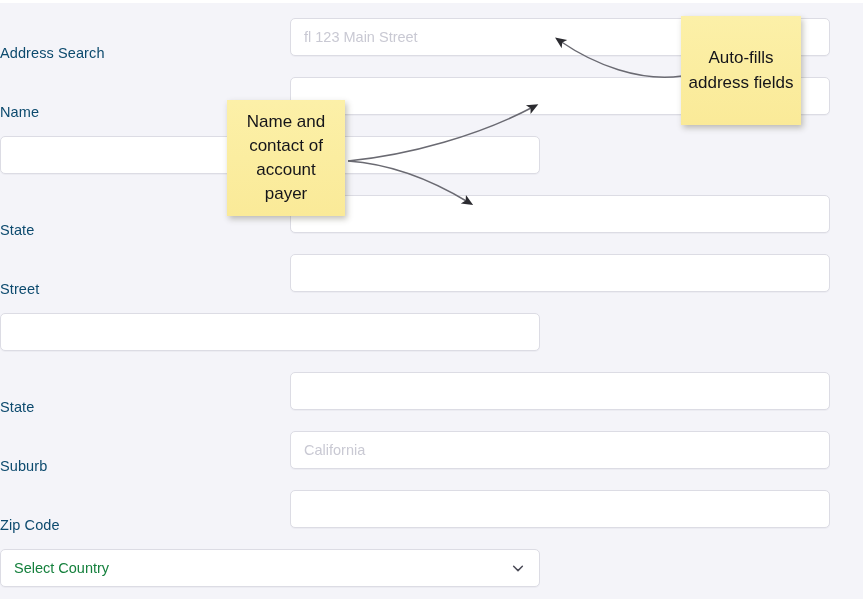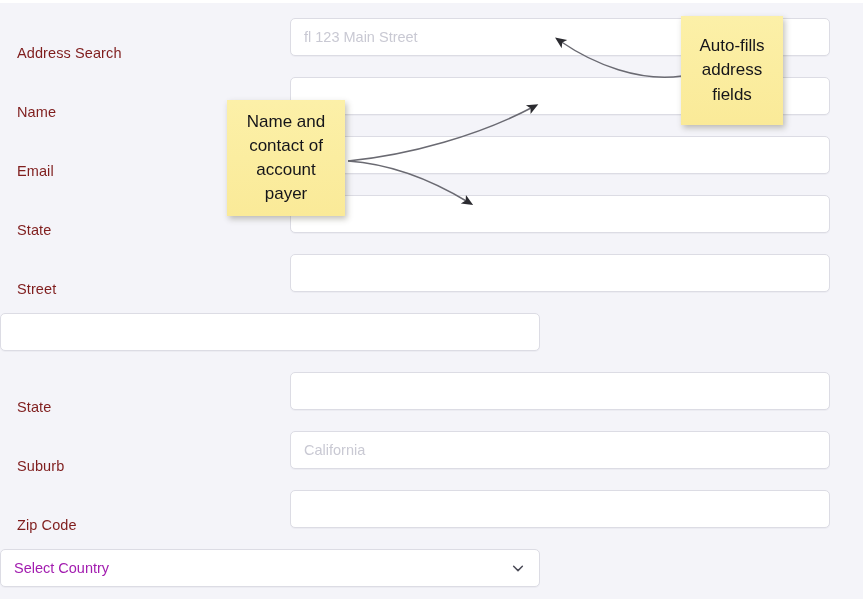--- a/index.html
+++ b/index.html
@@ -30,24 +30,24 @@
   .form-row {
     position: absolute;
     left: 0;
     width: 863px;
     height: 59px;
     display: flex;
     align-items: center;
   }
   .row-label {
     width: 290px;
-    padding-left: 17px;
+    padding-left: 0;
     box-sizing: border-box;
     font-size: 14.5px;
-    color: #7f1d1d;
+    color: #0c4a6e;
     letter-spacing: 0.1px;
     white-space: nowrap;
     margin-top: 32px;
   }
   .field-wrap {
     position: relative;
     width: 540px;
     height: 38px;
   }
   .field {
@@ -64,21 +64,21 @@
     align-items: center;
     padding: 0 13px;
     font-size: 14.5px;
     color: #2f2f38;
     box-shadow: 0 1px 1px rgba(40,40,70,0.035);
   }
   .field .placeholder {
     color: #c9c9d3;
   }
   .field .value {
-    color: #a21caf;
+    color: #15803d;
   }
   .chevron {
     position: absolute;
     right: 14px;
     top: 50%;
     transform: translateY(-50%);
     width: 14px;
     height: 14px;
     display: block;
   }
@@ -132,21 +132,20 @@
     <div class="form-row" style="top:63px">
       <div class="row-label">Name</div>
       <div class="field-wrap">
         <div class="field">
           <span class="placeholder"></span>
         </div>
       </div>
     </div>
 
     <div class="form-row" style="top:122px">
-      <div class="row-label">Email</div>
       <div class="field-wrap">
         <div class="field">
           <span class="placeholder"></span>
         </div>
       </div>
     </div>
 
     <div class="form-row" style="top:181px">
       <div class="row-label">State</div>
       <div class="field-wrap">
@@ -217,21 +216,21 @@
     <defs>
       <marker id="ah" markerWidth="9" markerHeight="9" refX="4.2" refY="4.2" orient="auto">
         <path d="M0.6,0.9 L8.2,4.2 L0.6,7.5 L2.4,4.2 Z" fill="#2b2b30"></path>
       </marker>
     </defs>
     <path d="M682,73 C640,79 595,62 560,38" fill="none" stroke="#6a6a72" stroke-width="1.5" marker-end="url(#ah)"></path>
     <path d="M348,158 C410,152 480,132 533,104" fill="none" stroke="#6a6a72" stroke-width="1.5" marker-end="url(#ah)"></path>
     <path d="M348,158 C392,161 430,176 468,199" fill="none" stroke="#6a6a72" stroke-width="1.5" marker-end="url(#ah)"></path>
   </svg>
 
-  <div class="sticky" style="left:681px; top:13px; width:102px; height:109px;">
+  <div class="sticky" style="left:681px; top:13px; width:120px; height:109px;">
     <span>Auto-fills address fields</span>
   </div>
 
   <div class="sticky" style="left:227px; top:97px; width:118px; height:116px;justify-content:flex-end;">
     <span>Name and contact of account payer</span>
   </div>
 
 </div>
 
 </body></html>

